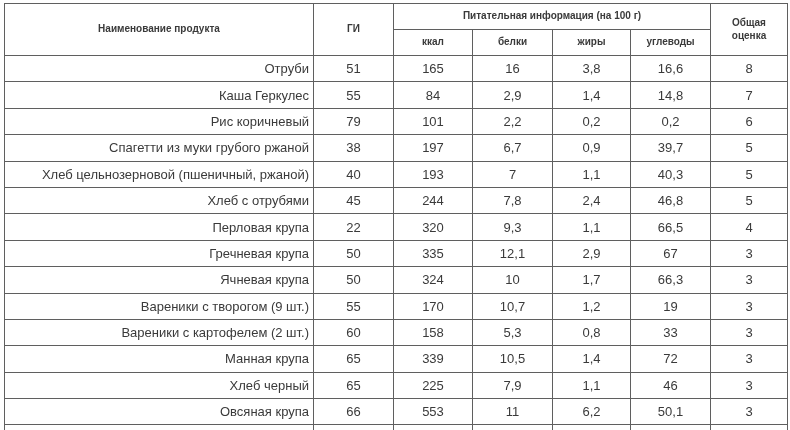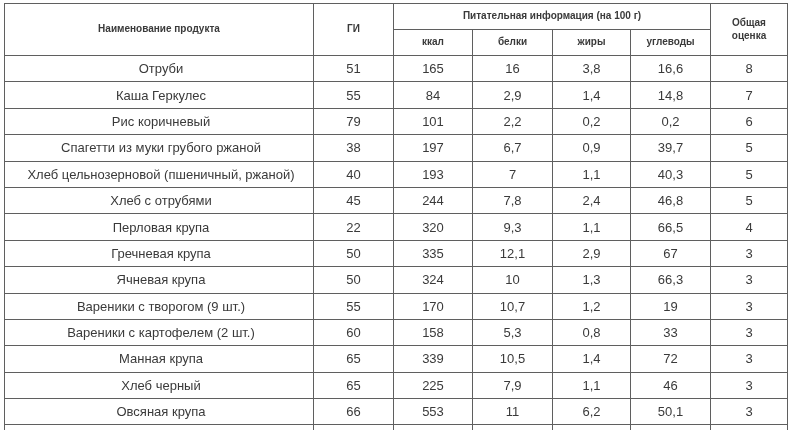--- a/index.html
+++ b/index.html
@@ -41,21 +41,21 @@
     white-space: normal;
     line-height: 1.25;
   }
   .gi-table tbody td {
     font-size: 13px;
     height: 25.4px;
     vertical-align: middle;
     padding: 0 4px;
   }
   .gi-table td.name {
-    text-align: center;
+    text-align: right;
     padding-left: 8px;
   }
   .gi-table td.num {
     text-align: center;
   }
   .gi-table tfoot td {
     height: 20px;
     border-top: 1px solid #5f5f5f;
   }
 </style>
@@ -158,21 +158,21 @@
           <td class="num">12,1</td>
           <td class="num">2,9</td>
           <td class="num">67</td>
           <td class="num">3</td>
         </tr>
         <tr>
           <td class="name">Ячневая крупа</td>
           <td class="num">50</td>
           <td class="num">324</td>
           <td class="num">10</td>
-          <td class="num">1,3</td>
+          <td class="num">1,7</td>
           <td class="num">66,3</td>
           <td class="num">3</td>
         </tr>
         <tr>
           <td class="name">Вареники с творогом (9 шт.)</td>
           <td class="num">55</td>
           <td class="num">170</td>
           <td class="num">10,7</td>
           <td class="num">1,2</td>
           <td class="num">19</td>

